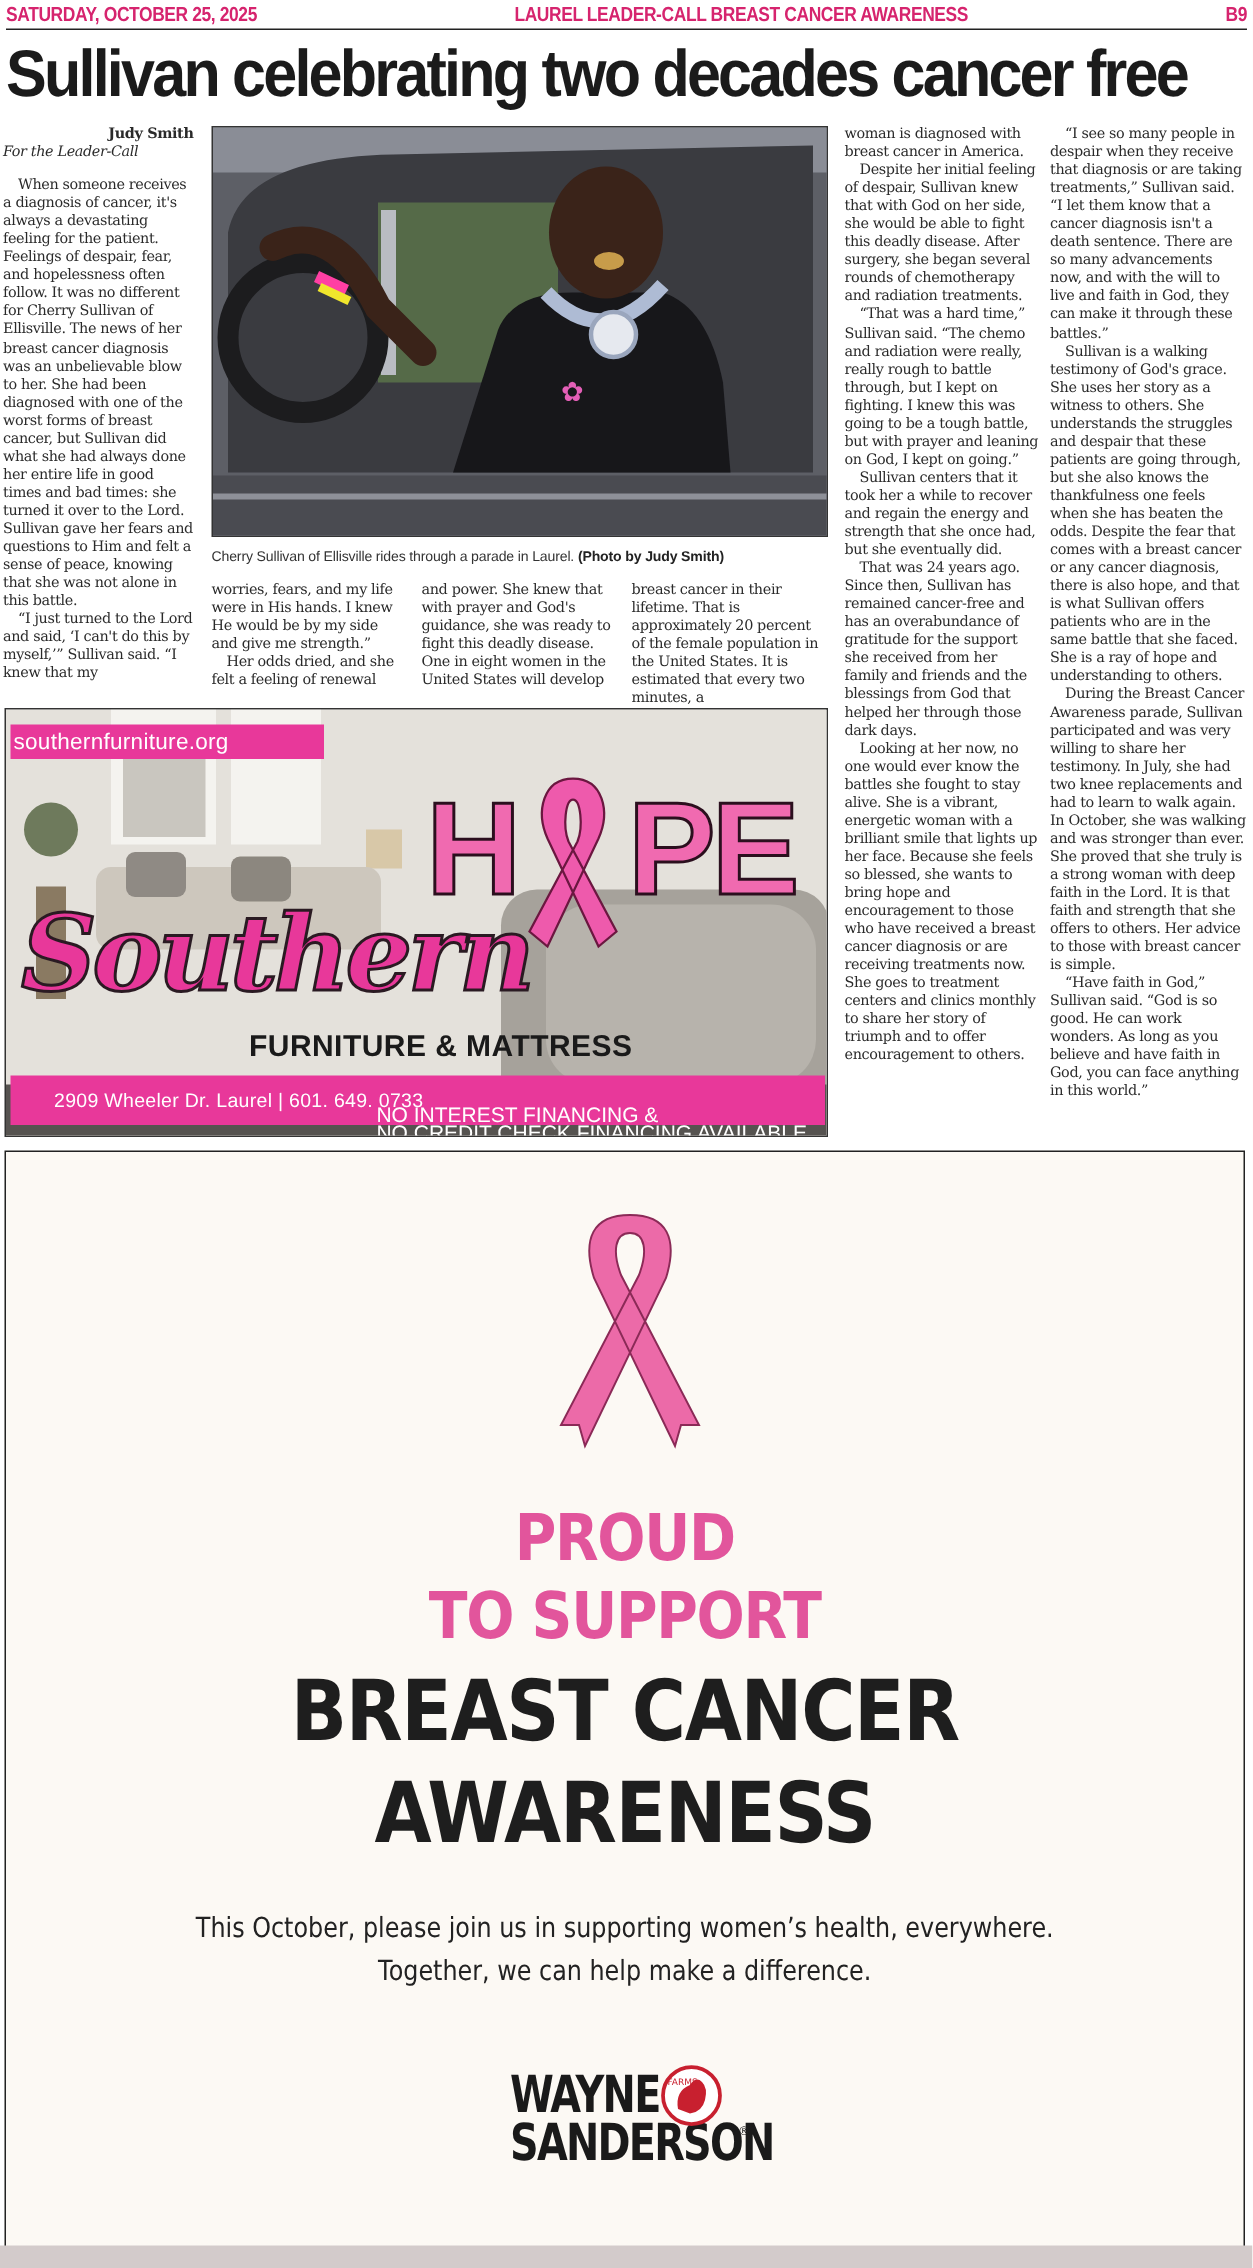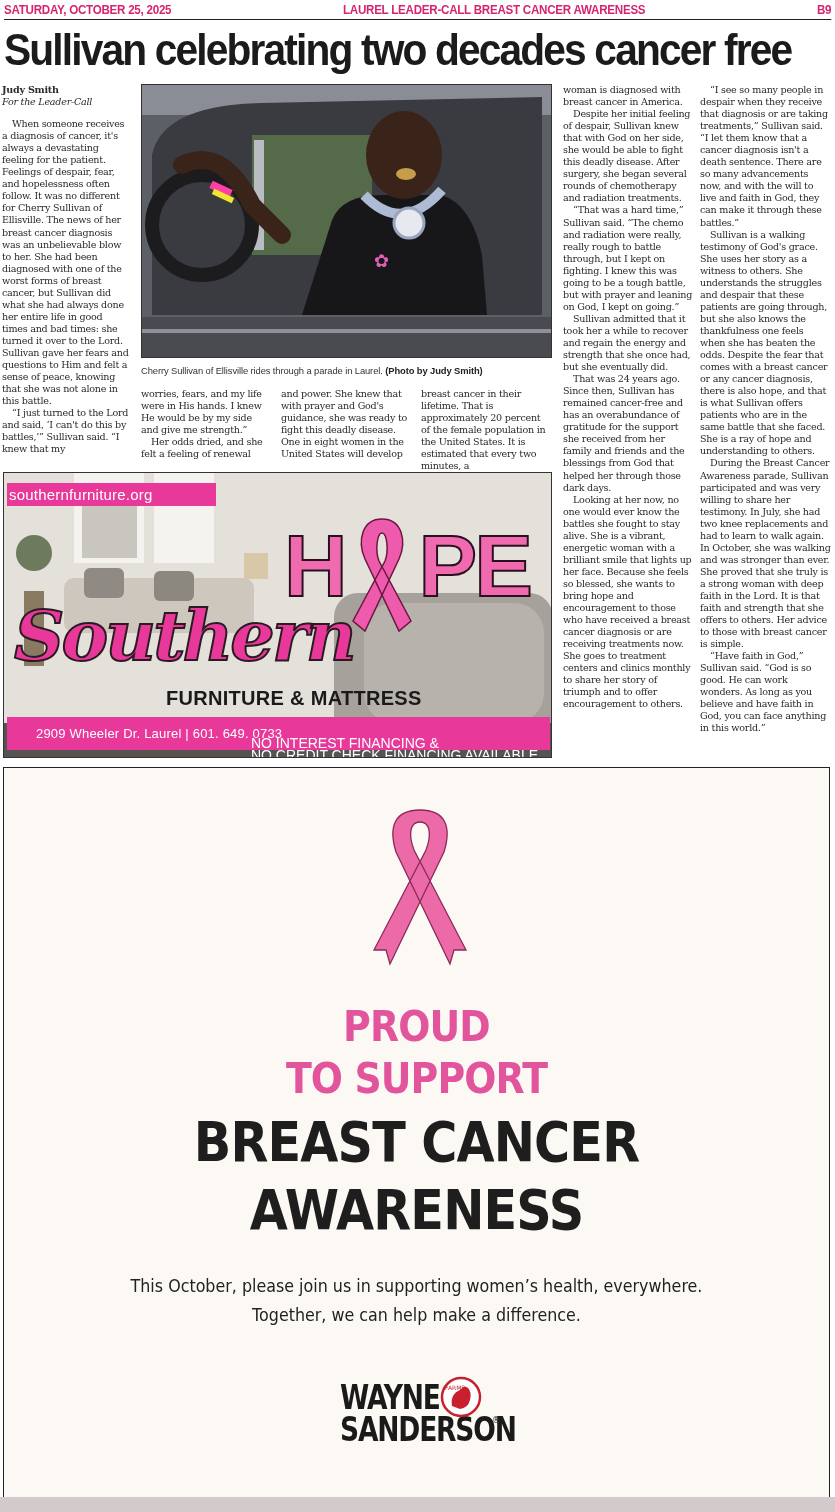--- a/index.html
+++ b/index.html
@@ -10,21 +10,21 @@
     border-bottom: 1.5px solid #222; display: flex; justify-content: space-between; align-items: center;
     font-family: "Liberation Sans", sans-serif; font-weight: bold; color: #d6246e;
     font-size: 13.5px; letter-spacing: -0.3px; transform: scaleX(0.86); transform-origin: left center; width: 962px; }
   .headline { position: absolute; left: 4px; top: 28px; white-space: nowrap;
     font-family: "Liberation Sans", sans-serif; font-weight: bold; font-size: 44px; letter-spacing: -2px;
     color: #1b1b1b; transform: scaleX(0.925); transform-origin: left top; line-height: 1; }
 
   .col { position: absolute; font-size: 9.6px; line-height: 12.05px; color: #2a2a2a; text-align: left;
     font-family: "DejaVu Serif", serif; letter-spacing: -0.25px; }
   .col p { text-indent: 10px; }
-  .byline-name { font-weight: bold; text-indent: 0 !important; }
+  .byline-name { font-weight: bold; text-indent: 0 !important; text-align: right; }
   .byline-org { font-style: italic; text-indent: 0 !important; margin-bottom: 10px; }
 
   .photo { position: absolute; left: 141px; top: 84px; width: 411px; height: 274px; border: 1px solid #333;
     background: linear-gradient(180deg,#6b6e78 0%,#55575f 14%,#3c3d42 30%,#2e2f33 70%,#515259 86%,#7a7c84 100%); overflow: hidden; }
   .caption { position: absolute; left: 141px; top: 365px; font-family: "Liberation Sans", sans-serif; font-size: 9.4px; color: #333; white-space: nowrap; letter-spacing: -0.1px; }
   .caption b { color: #222; }
 
   .ad1 { position: absolute; left: 3px; top: 472px; width: 549px; height: 286px; border: 1px solid #333; overflow: hidden;
     background: linear-gradient(180deg,#d9d6d1 0%,#ece9e3 30%,#c8c3ba 55%,#9a9690 80%,#6d6a66 100%); }
   .ad1-url { position: absolute; left: 3px; top: 10px; width: 209px; height: 23px; background: #e8389a; color: #fff;
@@ -55,21 +55,21 @@
   <span>LAUREL LEADER-CALL BREAST CANCER AWARENESS</span>
   <span>B9</span>
 </div>
 
 <h1 class="headline">Sullivan celebrating two decades cancer free</h1>
 
 <div class="col" style="left:2px; top:84px; width:127px;">
   <p class="byline-name">Judy Smith</p>
   <p class="byline-org">For the Leader-Call</p>
   <p>When someone receives a diagnosis of cancer, it's always a devastating feeling for the patient. Feelings of despair, fear, and hopelessness often follow. It was no different for Cherry Sullivan of Ellisville. The news of her breast cancer diagnosis was an unbelievable blow to her. She had been diagnosed with one of the worst forms of breast cancer, but Sullivan did what she had always done her entire life in good times and bad times: she turned it over to the Lord. Sullivan gave her fears and questions to Him and felt a sense of peace, knowing that she was not alone in this battle.</p>
-  <p>“I just turned to the Lord and said, ‘I can't do this by battles,’” Sullivan said. “I knew that my</p>
+  <p>“I just turned to the Lord and said, ‘I can't do this by myself,’” Sullivan said. “I knew that my</p>
 </div>
 
 <div class="photo">
   <svg width="411" height="274" viewBox="0 0 411 274">
     <rect x="0" y="0" width="411" height="274" fill="#5d5f66"></rect>
     <rect x="0" y="0" width="411" height="30" fill="#8a8d96"></rect>
     <path d="M10 70 Q20 20 120 18 L400 12 L400 230 L10 230 Z" fill="#3a3b40"></path>
     <rect x="110" y="50" width="120" height="120" fill="#556a48"></rect>
     <rect x="112" y="55" width="10" height="110" fill="#b9bcc2"></rect>
     <circle cx="60" cy="140" r="50" fill="none" stroke="#1c1c1e" stroke-width="14"></circle>
@@ -99,21 +99,21 @@
   <p style="text-indent:0">and power. She knew that with prayer and God's guidance, she was ready to fight this deadly disease. One in eight women in the United States will develop</p>
 </div>
 <div class="col" style="left:421px; top:388px; width:131px;">
   <p style="text-indent:0">breast cancer in their lifetime. That is approximately 20 percent of the female population in the United States. It is estimated that every two minutes, a</p>
 </div>
 
 <div class="col" style="left:563px; top:84px; width:131px;">
   <p style="text-indent:0">woman is diagnosed with breast cancer in America.</p>
   <p>Despite her initial feeling of despair, Sullivan knew that with God on her side, she would be able to fight this deadly disease. After surgery, she began several rounds of chemotherapy and radiation treatments.</p>
   <p>“That was a hard time,” Sullivan said. “The chemo and radiation were really, really rough to battle through, but I kept on fighting. I knew this was going to be a tough battle, but with prayer and leaning on God, I kept on going.”</p>
-  <p>Sullivan admitted that it took her a while to recover and regain the energy and strength that she once had, but she eventually did.</p>
+  <p>Sullivan centers that it took her a while to recover and regain the energy and strength that she once had, but she eventually did.</p>
   <p>That was 24 years ago. Since then, Sullivan has remained cancer-free and has an overabundance of gratitude for the support she received from her family and friends and the blessings from God that helped her through those dark days.</p>
   <p>Looking at her now, no one would ever know the battles she fought to stay alive. She is a vibrant, energetic woman with a brilliant smile that lights up her face. Because she feels so blessed, she wants to bring hope and encouragement to those who have received a breast cancer diagnosis or are receiving treatments now. She goes to treatment centers and clinics monthly to share her story of triumph and to offer encouragement to others.</p>
 </div>
 
 <div class="col" style="left:700px; top:84px; width:131px;">
   <p>“I see so many people in despair when they receive that diagnosis or are taking treatments,” Sullivan said. “I let them know that a cancer diagnosis isn't a death sentence. There are so many advancements now, and with the will to live and faith in God, they can make it through these battles.”</p>
   <p>Sullivan is a walking testimony of God's grace. She uses her story as a witness to others. She understands the struggles and despair that these patients are going through, but she also knows the thankfulness one feels when she has beaten the odds. Despite the fear that comes with a breast cancer or any cancer diagnosis, there is also hope, and that is what Sullivan offers patients who are in the same battle that she faced. She is a ray of hope and understanding to others.</p>
   <p>During the Breast Cancer Awareness parade, Sullivan participated and was very willing to share her testimony. In July, she had two knee replacements and had to learn to walk again. In October, she was walking and was stronger than ever. She proved that she truly is a strong woman with deep faith in the Lord. It is that faith and strength that she offers to others. Her advice to those with breast cancer is simple.</p>
   <p>“Have faith in God,” Sullivan said. “God is so good. He can work wonders. As long as you believe and have faith in God, you can face anything in this world.”</p>
 </div>

